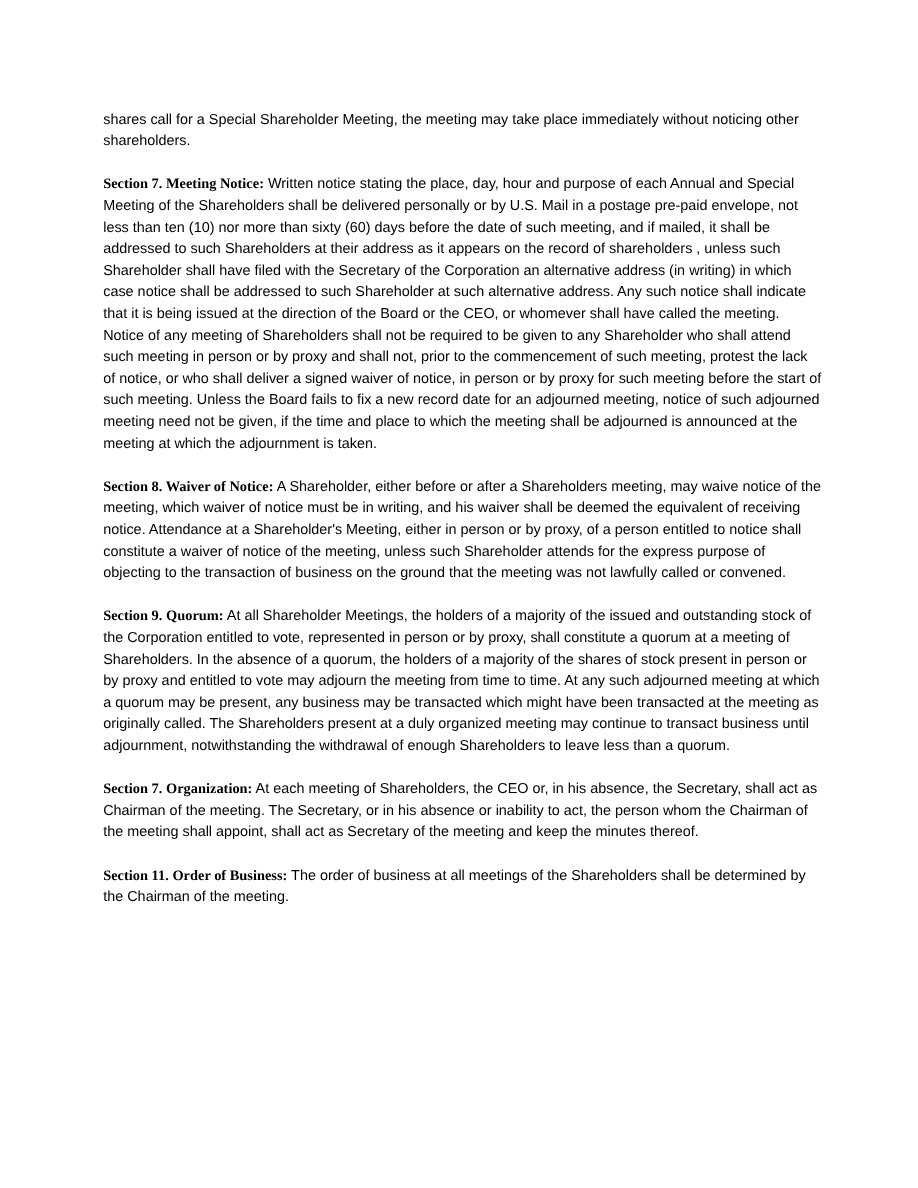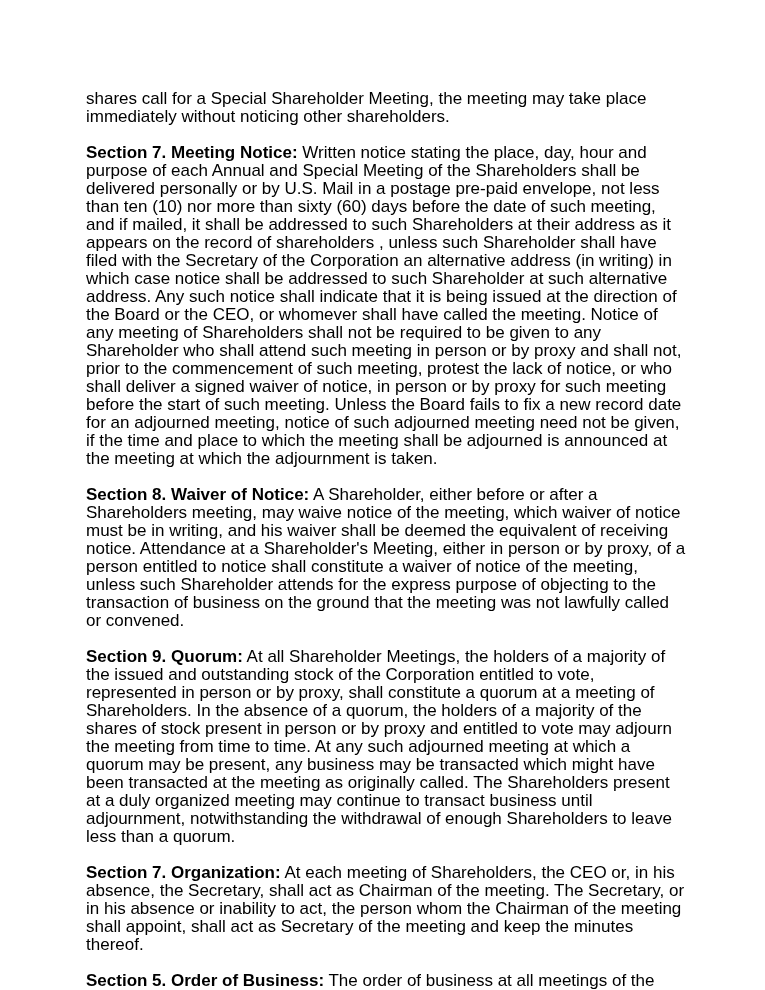--- a/index.html
+++ b/index.html
@@ -9,49 +9,50 @@
   }
   .page {
     position: relative;
     width: 765px;
     height: 990px;
     background: #ffffff;
     overflow: hidden;
     box-sizing: border-box;
     padding: 90px 79px 0 86px;
     font-family: "Liberation Sans", "DejaVu Sans", sans-serif;
-    font-size: 17px;
+    font-size: 12px;
     line-height: 18px;
     color: #000000;
     -webkit-font-smoothing: antialiased;
   }
   .doc-body {
     width: 600px;
   }
   p.para {
     margin: 0 0 18px 0;
     text-align: left;
     word-spacing: normal;
   }
   p.para .heading {
     font-weight: bold;
+    font-family: Liberation Serif, serif;
   }
 </style>
 </head>
 <body>
 
 <div class="page">
   <div class="doc-body">
 
     <p class="para"><span class="heading"></span> <span>shares call for a Special Shareholder Meeting, the meeting may take place immediately without noticing other shareholders.</span></p>
 
     <p class="para"><span class="heading">Section 7. Meeting Notice:</span> <span>Written notice stating the place, day, hour and purpose of each Annual and Special Meeting of the Shareholders shall be delivered personally or by U.S. Mail in a postage pre-paid envelope, not less than ten (10) nor more than sixty (60) days before the date of such meeting, and if mailed, it shall be addressed to such Shareholders at their address as it appears on the record of shareholders , unless such Shareholder shall have filed with the Secretary of the Corporation an alternative address (in writing) in which case notice shall be addressed to such Shareholder at such alternative address. Any such notice shall indicate that it is being issued at the direction of the Board or the CEO, or whomever shall have called the meeting. Notice of any meeting of Shareholders shall not be required to be given to any Shareholder who shall attend such meeting in person or by proxy and shall not, prior to the commencement of such meeting, protest the lack of notice, or who shall deliver a signed waiver of notice, in person or by proxy for such meeting before the start of such meeting. Unless the Board fails to fix a new record date for an adjourned meeting, notice of such adjourned meeting need not be given, if the time and place to which the meeting shall be adjourned is announced at the meeting at which the adjournment is taken.</span></p>
 
     <p class="para"><span class="heading">Section 8. Waiver of Notice:</span> <span>A Shareholder, either before or after a Shareholders meeting, may waive notice of the meeting, which waiver of notice must be in writing, and his waiver shall be deemed the equivalent of receiving notice. Attendance at a Shareholder's Meeting, either in person or by proxy, of a person entitled to notice shall constitute a waiver of notice of the meeting, unless such Shareholder attends for the express purpose of objecting to the transaction of business on the ground that the meeting was not lawfully called or convened.</span></p>
 
     <p class="para"><span class="heading">Section 9. Quorum:</span> <span>At all Shareholder Meetings, the holders of a majority of the issued and outstanding stock of the Corporation entitled to vote, represented in person or by proxy, shall constitute a quorum at a meeting of Shareholders. In the absence of a quorum, the holders of a majority of the shares of stock present in person or by proxy and entitled to vote may adjourn the meeting from time to time. At any such adjourned meeting at which a quorum may be present, any business may be transacted which might have been transacted at the meeting as originally called. The Shareholders present at a duly organized meeting may continue to transact business until adjournment, notwithstanding the withdrawal of enough Shareholders to leave less than a quorum.</span></p>
 
     <p class="para"><span class="heading">Section 7. Organization:</span> <span>At each meeting of Shareholders, the CEO or, in his absence, the Secretary, shall act as Chairman of the meeting. The Secretary, or in his absence or inability to act, the person whom the Chairman of the meeting shall appoint, shall act as Secretary of the meeting and keep the minutes thereof.</span></p>
 
-    <p class="para"><span class="heading">Section 5. Order of Business:</span> <span>The order of business at all meetings of the Shareholders shall be determined by the Chairman of the meeting.</span></p>
+    <p class="para"><span class="heading">Section 11. Order of Business:</span> <span>The order of business at all meetings of the Shareholders shall be determined by the Chairman of the meeting.</span></p>
 
   </div>
 </div>
 
 </body></html>

